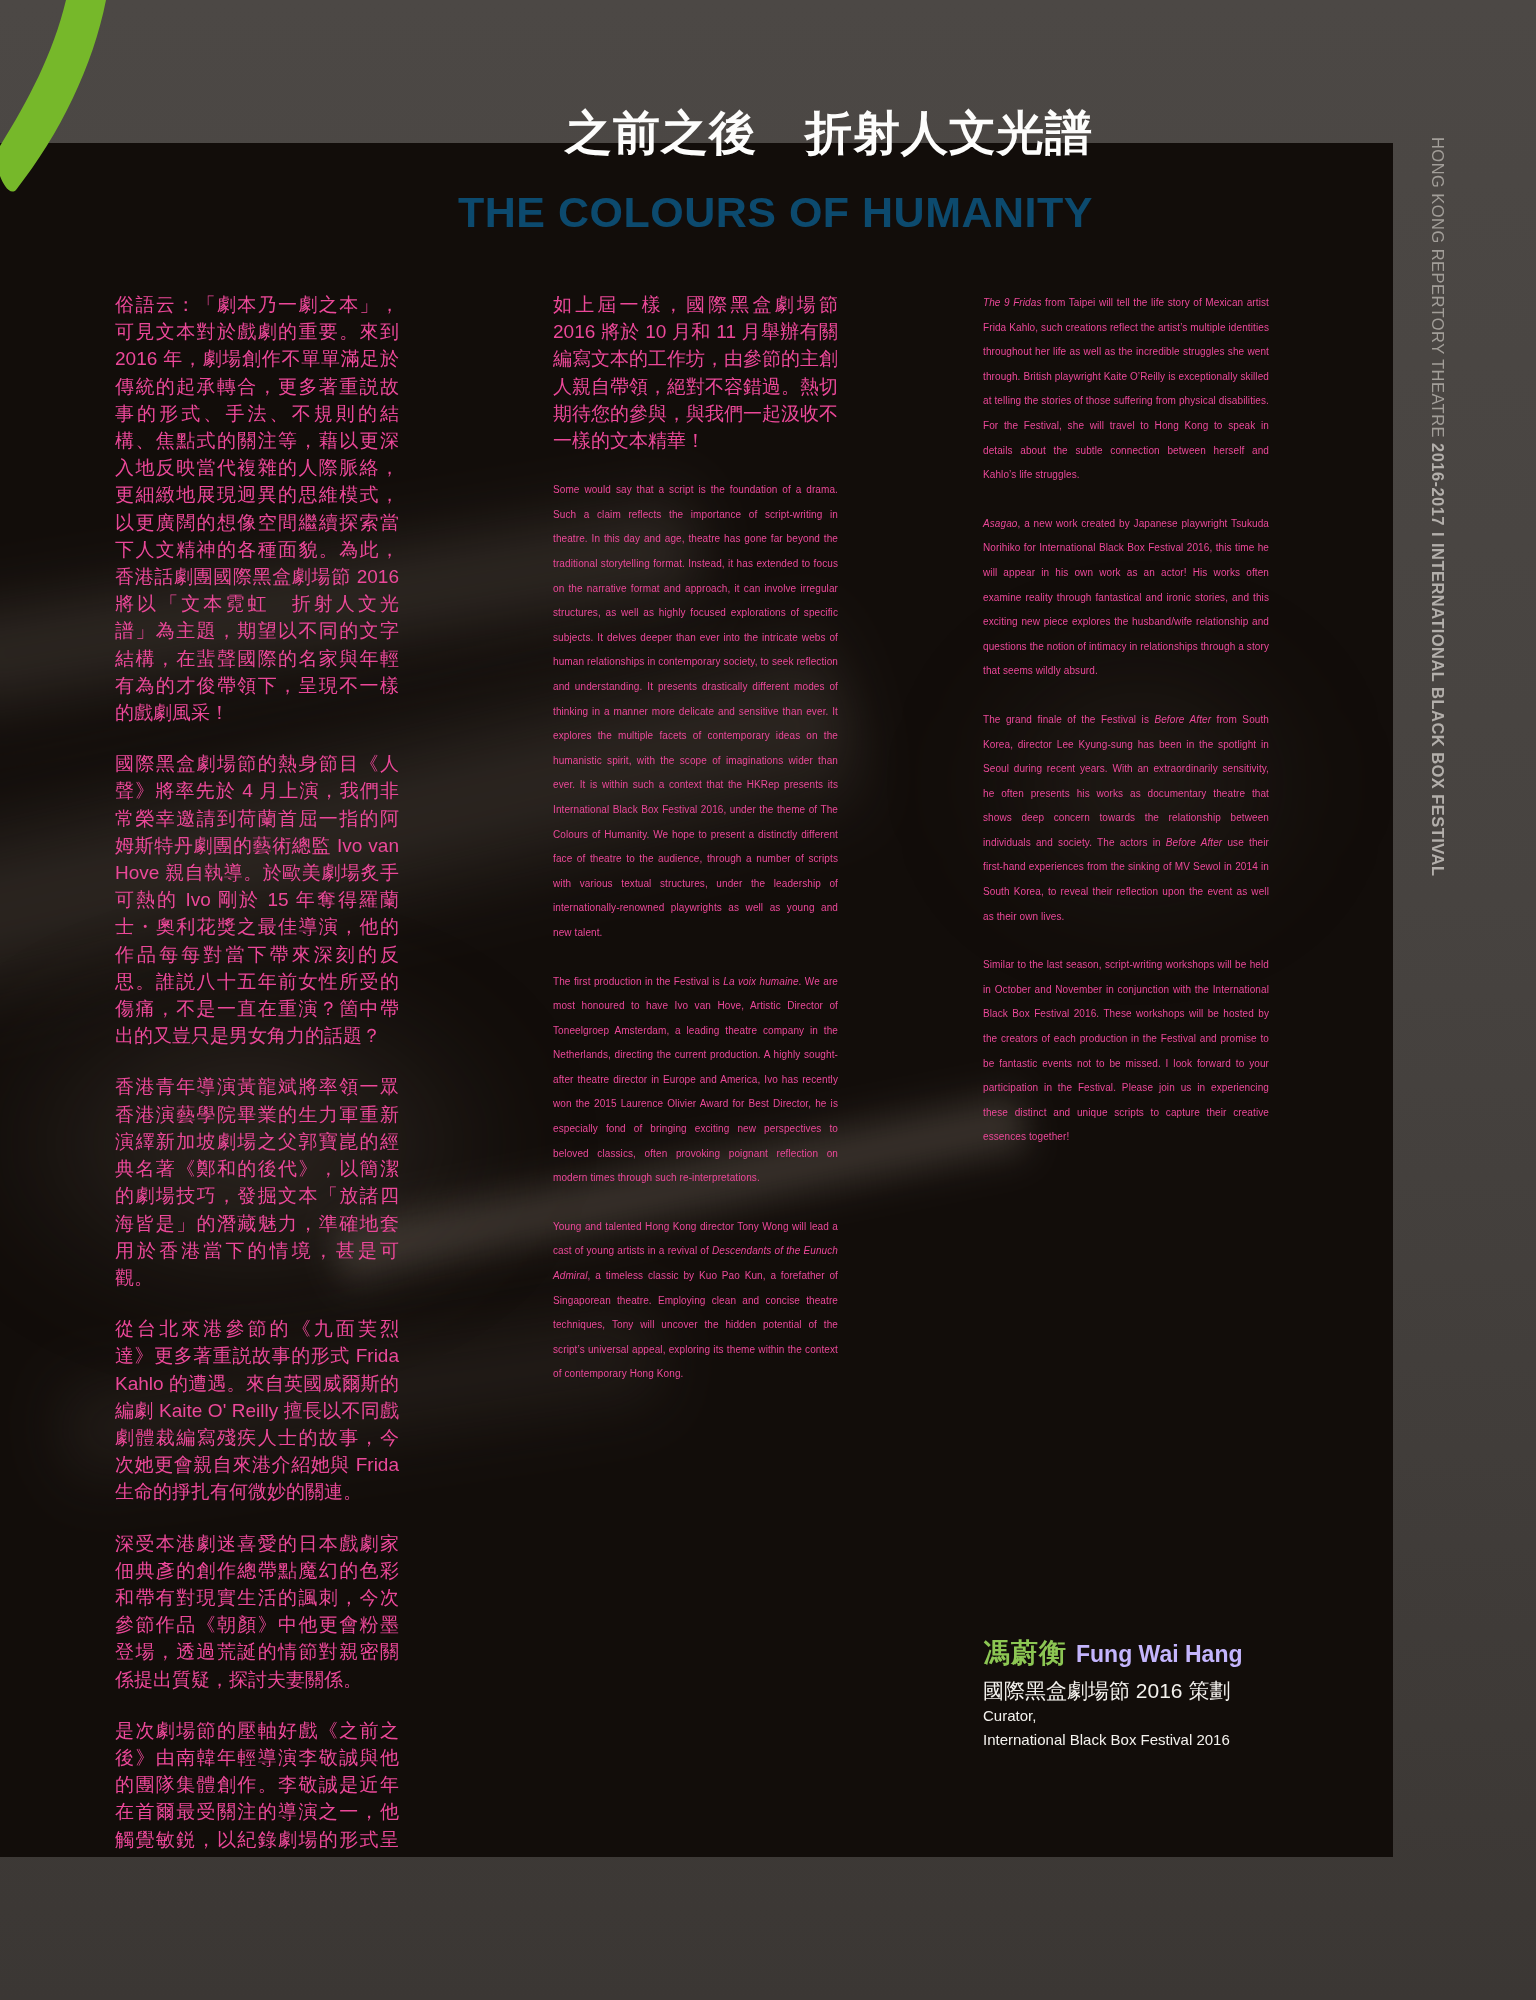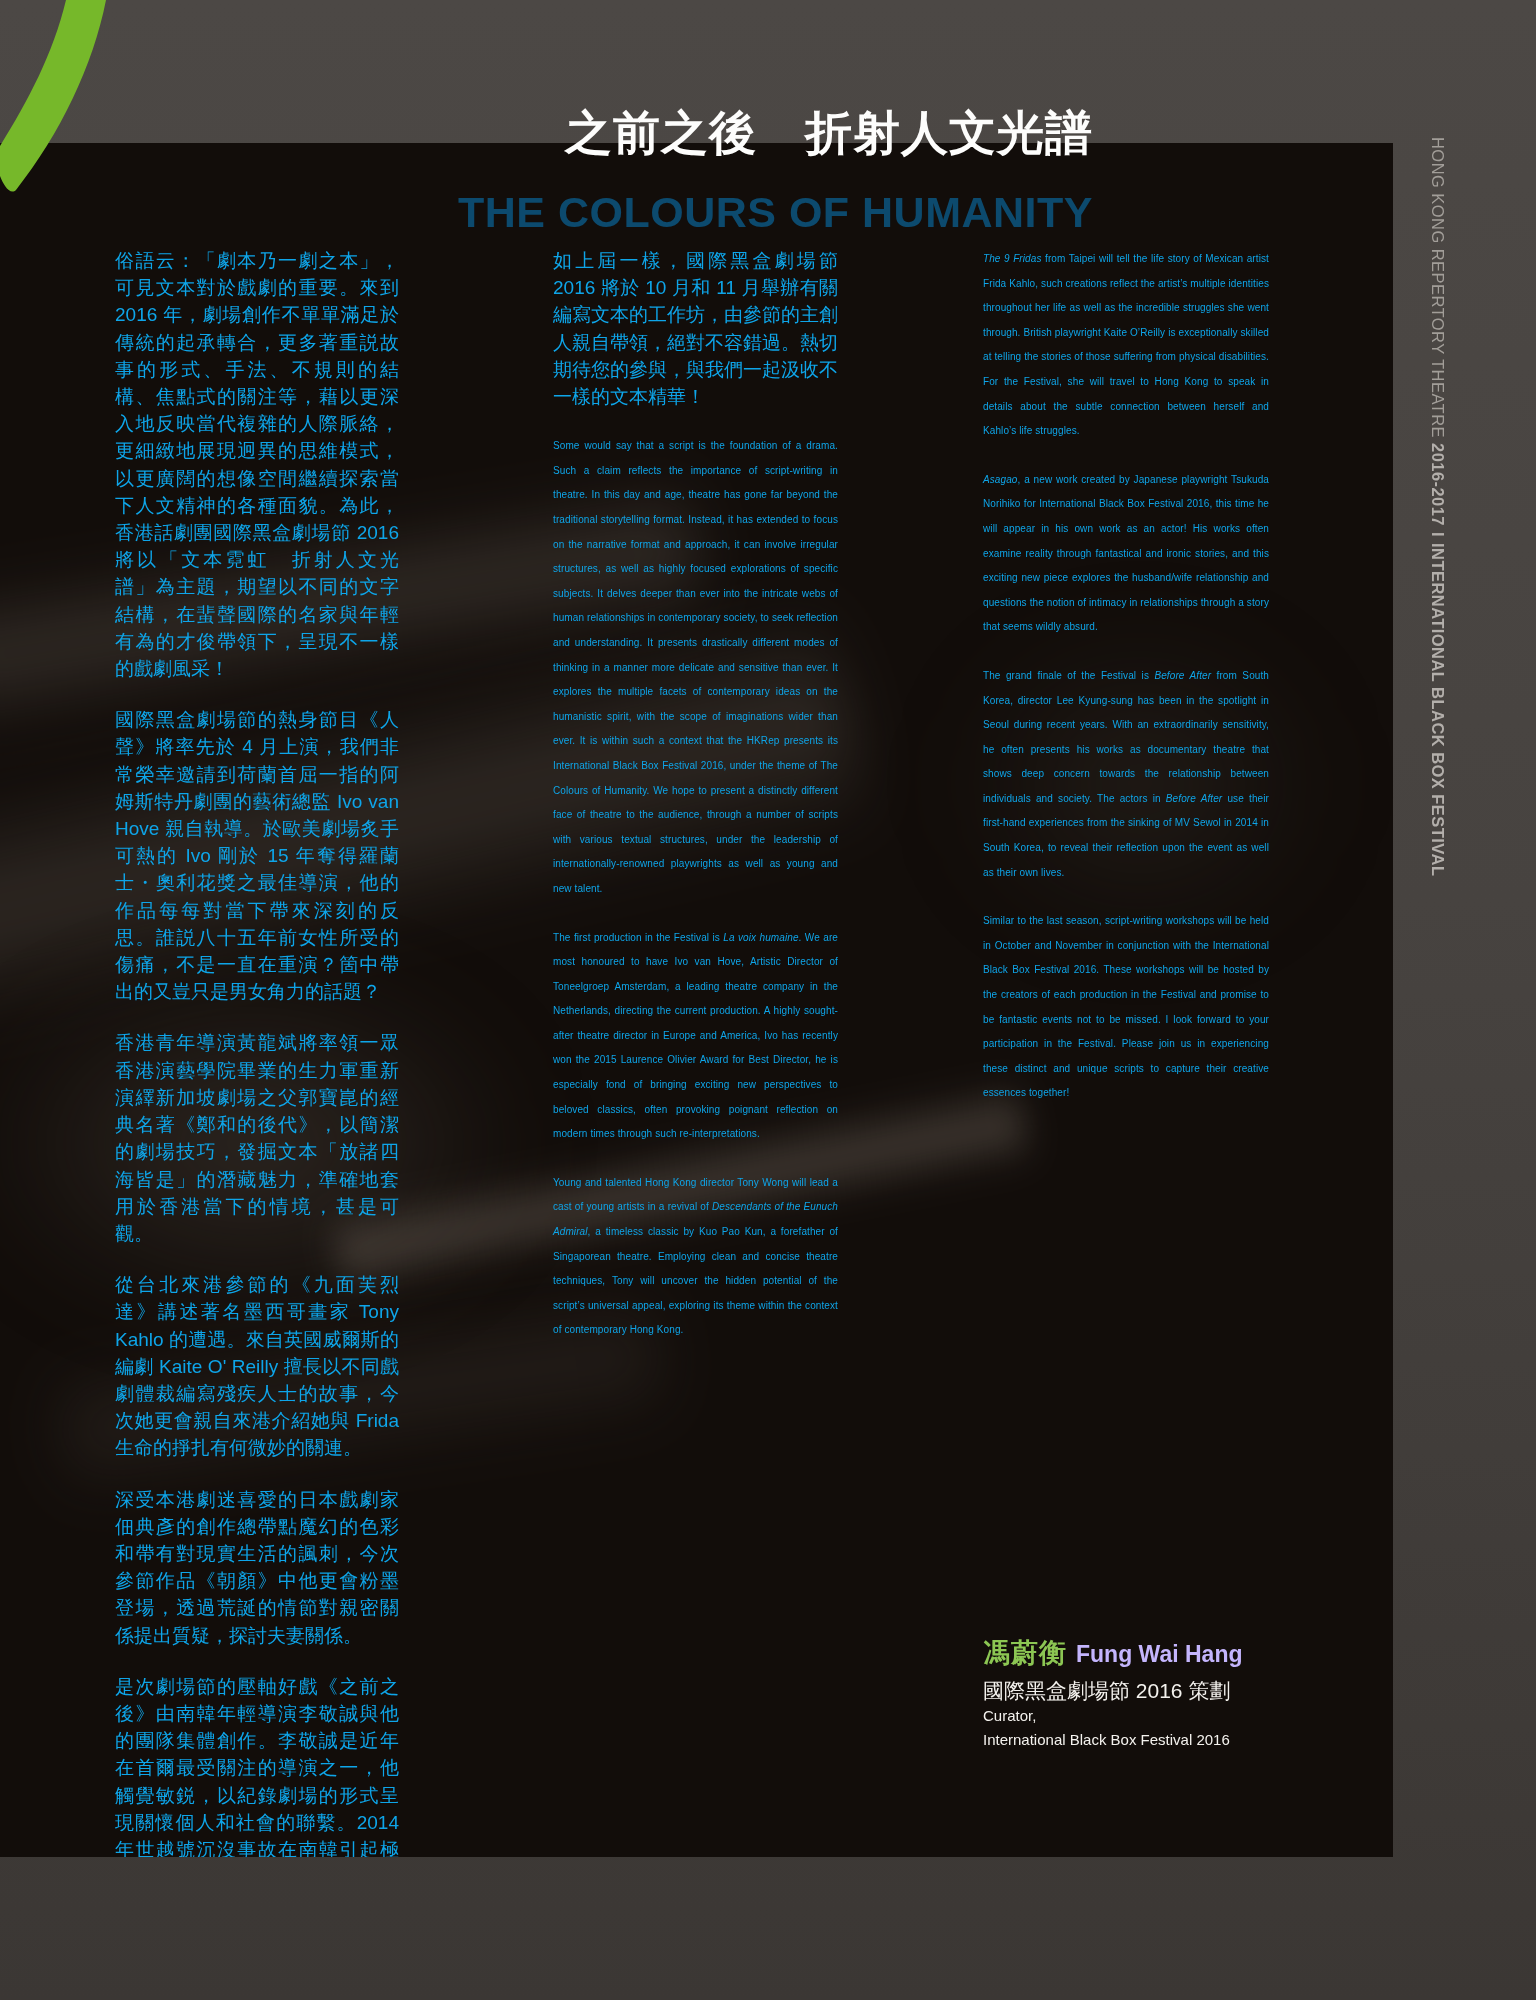--- a/index.html
+++ b/index.html
@@ -35,21 +35,21 @@
   .title-en { font-size:43px; font-weight:700; line-height:47px; letter-spacing:0.5px; white-space:nowrap; color:#0c4a6e;margin-top:28px; }
 
   .side-label {
     position:absolute; left:1447px; top:137px; z-index:6;
     transform:rotate(90deg); transform-origin:0 0;
     white-space:nowrap; font-size:16.5px; letter-spacing:0.45px; color:#a29e99;
   }
   .side-label .bold { font-weight:700; color:#b3afab; }
   .side-label .sep { font-weight:700; color:#b3afab; padding:0 6px; }
 
-  .col { position:absolute; color:#0ea5e9; z-index:4; }
+  .col { position:absolute; color:#ec4899; z-index:4;margin-top:44px; }
   .col-1 { left:115px; top:104px; width:284px; }
   .col-2 { left:553px; top:104px; width:285px; }
   .col-3 { left:983px; top:104px; width:286px; }
 
   p.para { margin:0 0 24px 0; text-align:justify; }
   p.para:last-child { margin-bottom:0; }
   p.zh { font-size:19px; line-height:27.2px; }
   p.en { font-size:10px; line-height:24.6px; letter-spacing:0.1px; }
   p.en em { font-style:italic; }
 
@@ -72,21 +72,21 @@
   <div class="streak s2"></div>
   <div class="streak s4"></div>
   <div class="streak s5"></div>
   <div class="streak s3"></div>
   <div class="streak s6"></div>
 
   <div class="col col-1">
       <p class="para zh"><span>俗語云：「劇本乃一劇之本」，可見文本對於戲劇的重要。來到 2016 年，劇場創作不單單滿足於傳統的起承轉合，更多著重説故事的形式、手法、不規則的結構、焦點式的關注等，藉以更深入地反映當代複雜的人際脈絡，更細緻地展現迥異的思維模式，以更廣闊的想像空間繼續探索當下人文精神的各種面貌。為此，香港話劇團國際黑盒劇場節 2016 將以「文本霓虹　折射人文光譜」為主題，期望以不同的文字結構，在蜚聲國際的名家與年輕有為的才俊帶領下，呈現不一樣的戲劇風采！</span></p>
       <p class="para zh"><span>國際黑盒劇場節的熱身節目《人聲》將率先於 4 月上演，我們非常榮幸邀請到荷蘭首屈一指的阿姆斯特丹劇團的藝術總監 Ivo van Hove 親自執導。於歐美劇場炙手可熱的 Ivo 剛於 15 年奪得羅蘭士・奧利花獎之最佳導演，他的作品每每對當下帶來深刻的反思。誰説八十五年前女性所受的傷痛，不是一直在重演？箇中帶出的又豈只是男女角力的話題？</span></p>
       <p class="para zh"><span>香港青年導演黃龍斌將率領一眾香港演藝學院畢業的生力軍重新演繹新加坡劇場之父郭寶崑的經典名著《鄭和的後代》，以簡潔的劇場技巧，發掘文本「放諸四海皆是」的潛藏魅力，準確地套用於香港當下的情境，甚是可觀。</span></p>
-      <p class="para zh"><span>從台北來港參節的《九面芙烈達》講述著名墨西哥畫家 Tony Kahlo 的遭遇。來自英國威爾斯的編劇 Kaite O' Reilly 擅長以不同戲劇體裁編寫殘疾人士的故事，今次她更會親自來港介紹她與 Frida 生命的掙扎有何微妙的關連。</span></p>
+      <p class="para zh"><span>從台北來港參節的《九面芙烈達》更多著重説故事的形式 Frida Kahlo 的遭遇。來自英國威爾斯的編劇 Kaite O' Reilly 擅長以不同戲劇體裁編寫殘疾人士的故事，今次她更會親自來港介紹她與 Frida 生命的掙扎有何微妙的關連。</span></p>
       <p class="para zh"><span>深受本港劇迷喜愛的日本戲劇家佃典彥的創作總帶點魔幻的色彩和帶有對現實生活的諷刺，今次參節作品《朝顏》中他更會粉墨登場，透過荒誕的情節對親密關係提出質疑，探討夫妻關係。</span></p>
       <p class="para zh"><span>是次劇場節的壓軸好戲《之前之後》由南韓年輕導演李敬誠與他的團隊集體創作。李敬誠是近年在首爾最受關注的導演之一，他觸覺敏鋭，以紀錄劇場的形式呈現關懷個人和社會的聯繫。2014 年世越號沉沒事故在南韓引起極度激烈的爭議，迫使民眾重新審視自身的「日常生活」是否還如想像般正常。</span></p>
     </div>
   <div class="col col-2">
       <p class="para zh"><span>如上屆一樣，國際黑盒劇場節 2016 將於 10 月和 11 月舉辦有關編寫文本的工作坊，由參節的主創人親自帶領，絕對不容錯過。熱切期待您的參與，與我們一起汲收不一樣的文本精華！</span></p>
       <p class="para en"><span>Some would say that a script is the foundation of a drama. Such a claim reflects the importance of script-writing in theatre. In this day and age, theatre has gone far beyond the traditional storytelling format. Instead, it has extended to focus on the narrative format and approach, it can involve irregular structures, as well as highly focused explorations of specific subjects. It delves deeper than ever into the intricate webs of human relationships in contemporary society, to seek reflection and understanding. It presents drastically different modes of thinking in a manner more delicate and sensitive than ever. It explores the multiple facets of contemporary ideas on the humanistic spirit, with the scope of imaginations wider than ever. It is within such a context that the HKRep presents its International Black Box Festival 2016, under the theme of The Colours of Humanity. We hope to present a distinctly different face of theatre to the audience, through a number of scripts with various textual structures, under the leadership of internationally-renowned playwrights as well as young and new talent.</span></p>
       <p class="para en"><span>The first production in the Festival is </span><em>La voix humaine</em><span>. We are most honoured to have Ivo van Hove, Artistic Director of Toneelgroep Amsterdam, a leading theatre company in the Netherlands, directing the current production. A highly sought-after theatre director in Europe and America, Ivo has recently won the 2015 Laurence Olivier Award for Best Director, he is especially fond of bringing exciting new perspectives to beloved classics, often provoking poignant reflection on modern times through such re-interpretations.</span></p>
       <p class="para en"><span>Young and talented Hong Kong director Tony Wong will lead a cast of young artists in a revival of </span><em>Descendants of the Eunuch Admiral</em><span>, a timeless classic by Kuo Pao Kun, a forefather of Singaporean theatre. Employing clean and concise theatre techniques, Tony will uncover the hidden potential of the script’s universal appeal, exploring its theme within the context of contemporary Hong Kong.</span></p>
     </div>
   <div class="col col-3">

